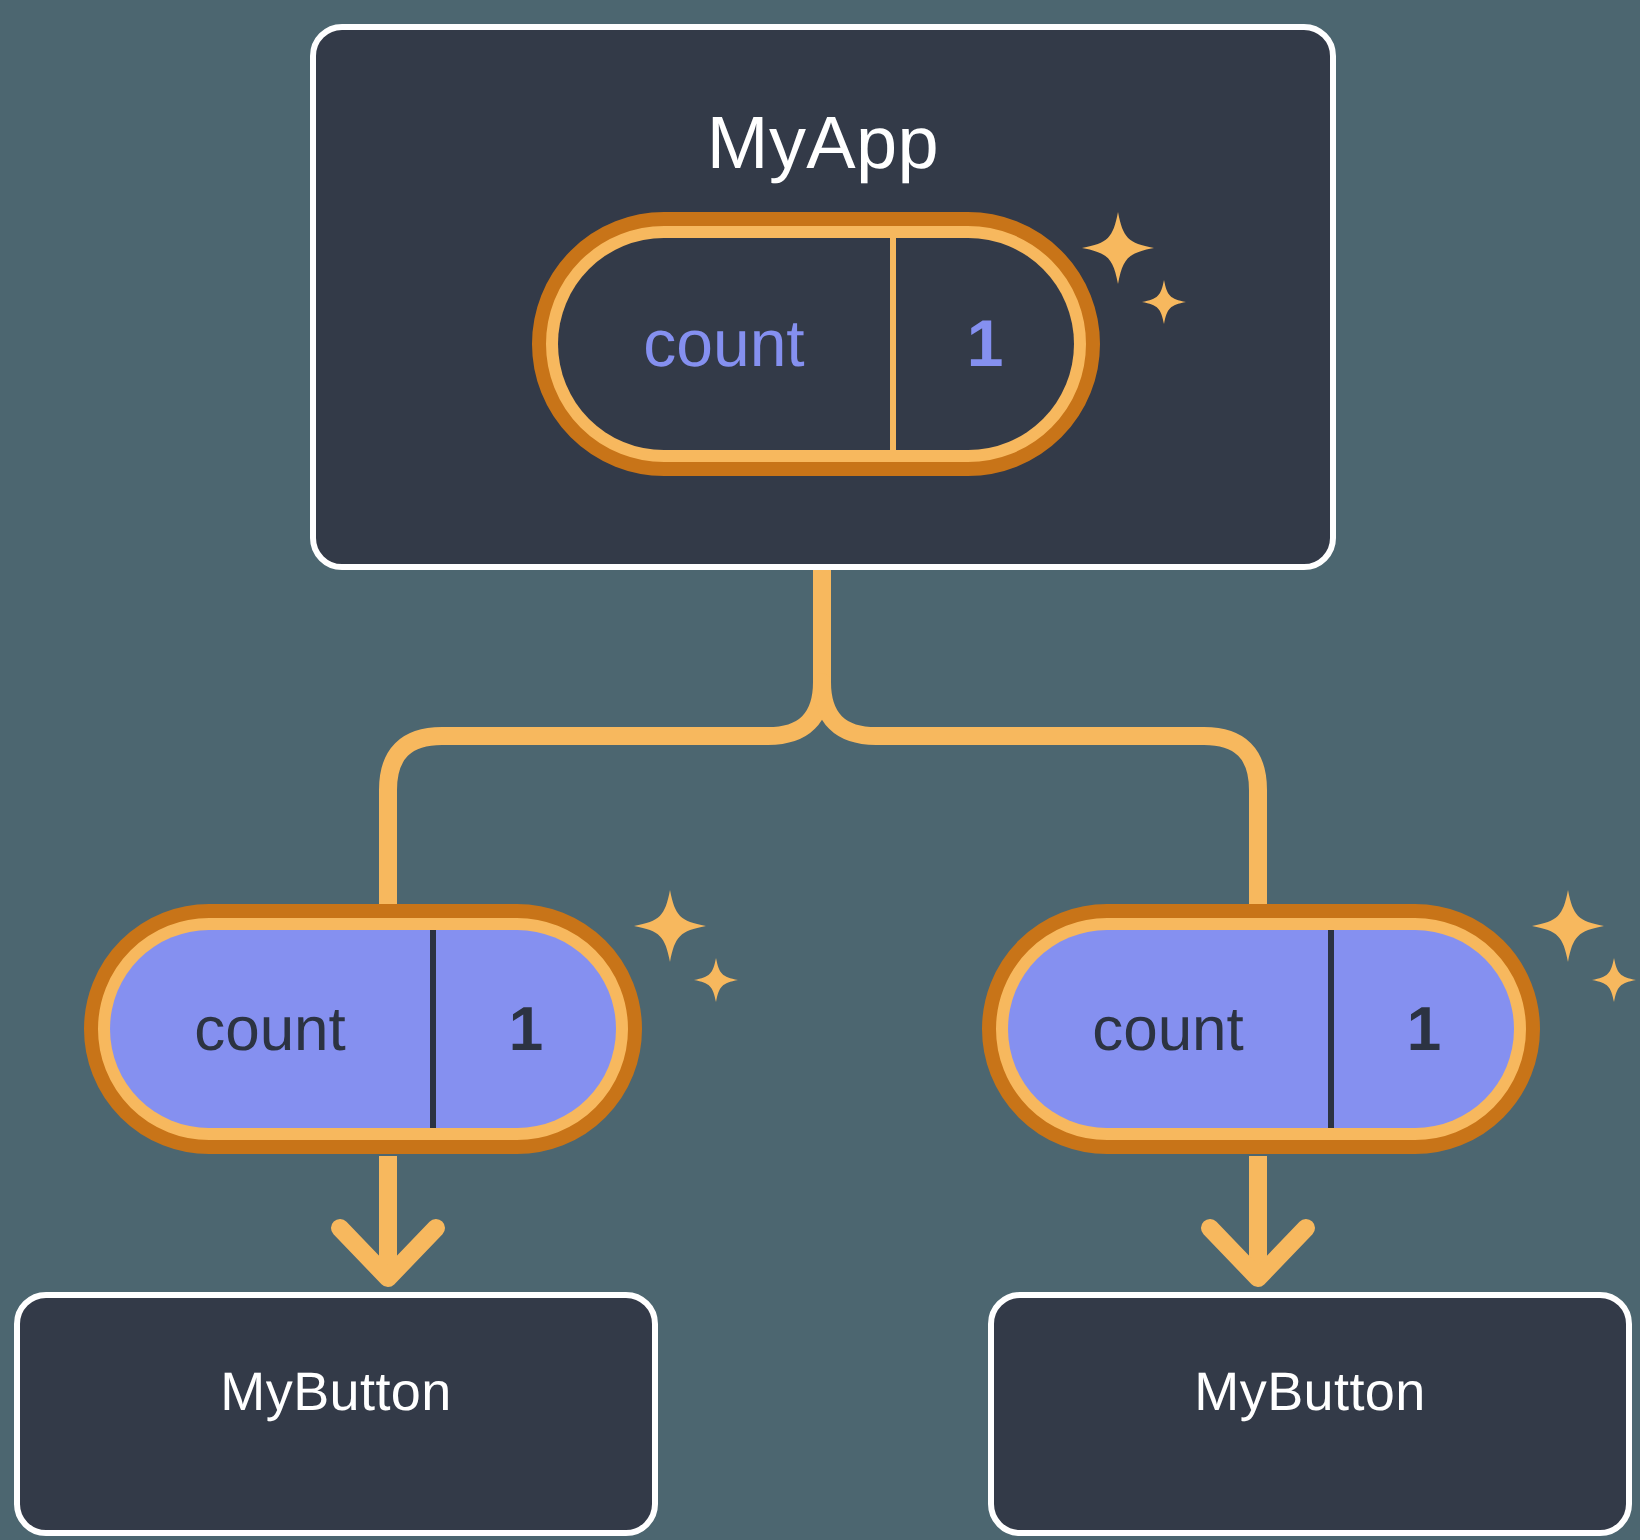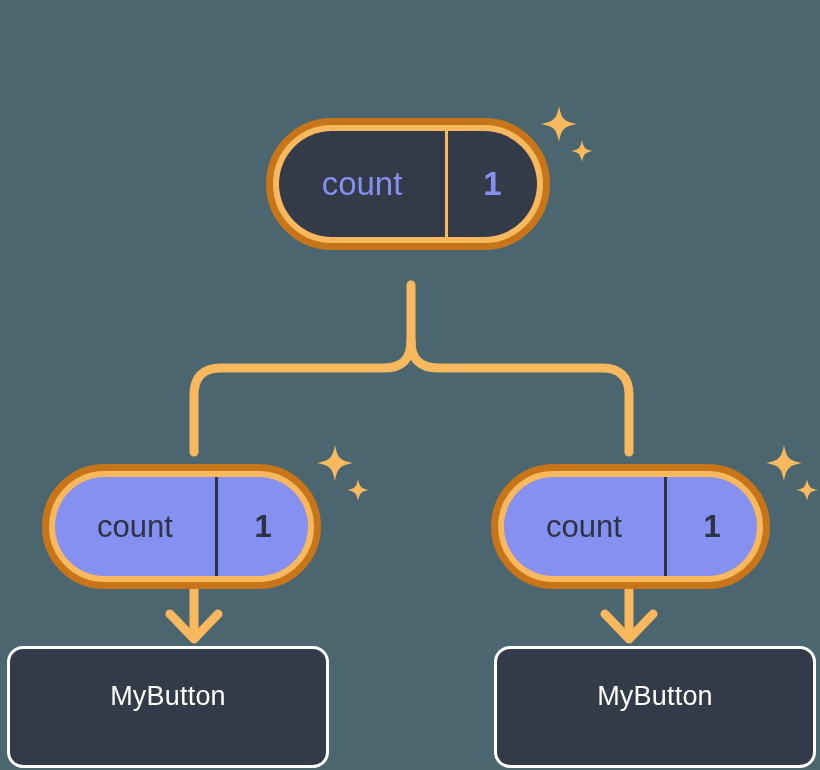--- a/index.html
+++ b/index.html
@@ -75,21 +75,20 @@
   }
   .btn-card .card-title {
     top: 32px;
     font-size: 27px;
   }
 
   
   .pill-wrap {
     position: absolute;
     z-index: 3;
-    margin-top: 12px;
   }
   .pill {
     position: relative;
     box-sizing: border-box;
     border-radius: 999px;
     border: 7px solid #c87418;          
     background: #f7b85e;                
     padding: 6px;                       
     display: flex;
     align-items: stretch;
@@ -172,20 +171,23 @@
       <path d="M 194 578 L 194 639" fill="none" stroke="#f7b85e" stroke-width="9" stroke-linecap="butt"></path>
       <path d="M 170 614 L 194 639 L 218 614" fill="none" stroke="#f7b85e" stroke-width="9" stroke-linecap="round" stroke-linejoin="round"></path>
     </g>
 
     <g>
       <path d="M 629 578 L 629 639" fill="none" stroke="#f7b85e" stroke-width="9" stroke-linecap="butt"></path>
       <path d="M 605 614 L 629 639 L 653 614" fill="none" stroke="#f7b85e" stroke-width="9" stroke-linecap="round" stroke-linejoin="round"></path>
     </g>
   </svg>
 
+  <div class="card" id="card-myapp">
+    <div class="card-title">MyApp</div>
+  </div>
 
   <div class="pill-wrap" id="pill-wrap-myapp">
     <div class="pill" id="pill-myapp">
       <div class="pill-inner">
         <div class="pill-key">count</div>
         <div class="pill-val">1</div>
       </div>
     </div>
   </div>
 

